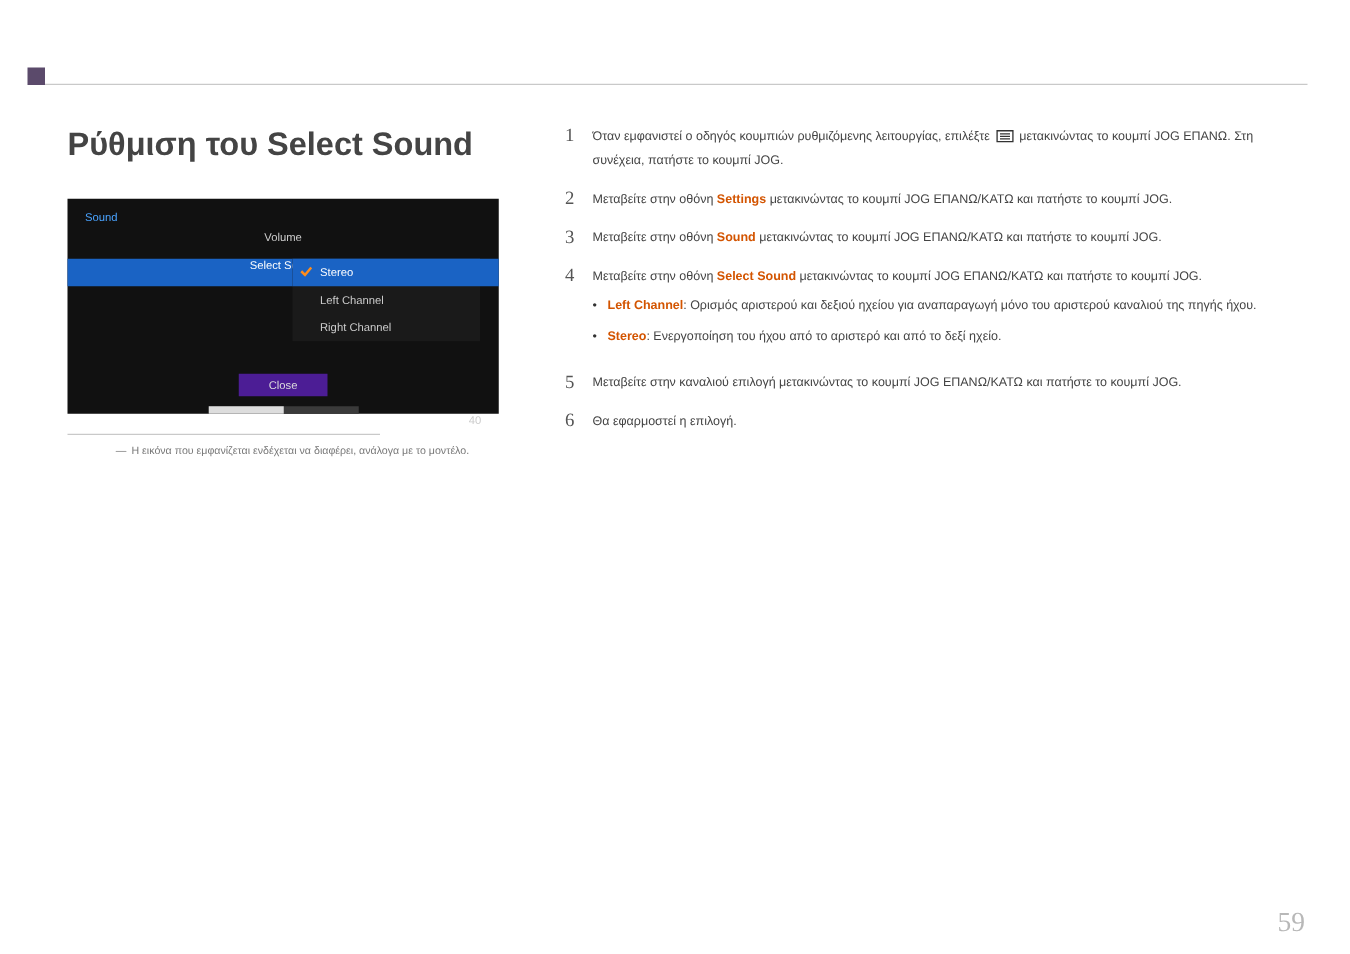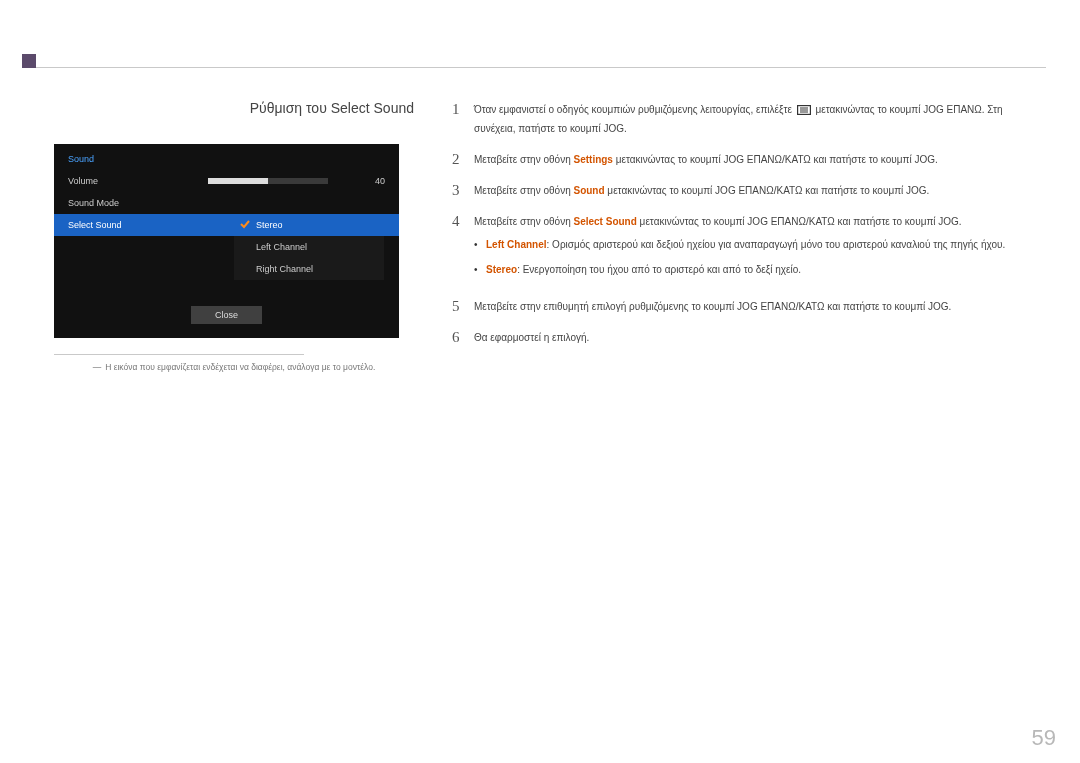--- a/index.html
+++ b/index.html
@@ -22,44 +22,44 @@
     width: 1010px; height: 1px;
     background: #c9c9c9;
   }
 
   .left-col {
     position: absolute;
     left: 54px; top: 100px;
     width: 360px;
   }
   .section-title {
-    font-size: 14px;
-    font-weight: 400;
+    font-size: 26px;
+    font-weight: 700;
     color: #444;
     margin-bottom: 28px;
-    text-align: right;
   }
 
   .osd {
     width: 345px;
     background: #111;
     color: #ccc;
     font-size: 9px;
     padding-bottom: 14px;
   }
   .osd-title {
     color: #4aa3ff;
     padding: 10px 14px 6px 14px;
     font-size: 9px;
   }
   .osd-row {
     display: flex;
     align-items: center;
     height: 22px;
     padding: 0 14px;
+    flex-direction: column;
   }
   .osd-row.selected { background: #1a63c4; color: #fff; }
   .osd-label { flex: 0 0 140px; }
   .osd-bar-wrap {
     flex: 1;
     display: flex; align-items: center;
   }
   .osd-bar-track {
     width: 120px; height: 6px;
     background: #3a3a3a;
@@ -87,21 +87,21 @@
   }
   .osd-sub-item.active { background: #1a63c4; color: #fff; }
   .osd-check {
     position: absolute; left: 6px; top: 5px;
     width: 10px; height: 10px;
     color: #ff8c1a;
   }
   .osd-footer { text-align: center; margin-top: 26px; }
   .osd-close {
     display: inline-block;
-    background: #404040;
+    background: #4c1d95;
     color: #ddd;
     padding: 4px 24px;
     font-size: 9px;
   }
 
   .note-rule {
     width: 250px; height: 1px; background: #c9c9c9;
     margin: 16px 0 6px 0;
   }
   .note {
@@ -156,22 +156,22 @@
   }
   ul.bullets li::before {
     content: "•";
     position: absolute;
     left: 0; top: 0;
     color: #333;
   }
 
   .page-num {
     position: absolute;
-    right: 24px; bottom: 12px;
-    font-family: Liberation Sans, sans-serif;
+    right: 36px; bottom: 12px;
+    font-family: Liberation Serif, serif;
     font-size: 22px;
     color: #b8b8b8;
   }
 </style>
 </head>
 <body>
 
 <div class="page">
   <div class="top-corner"></div>
   <div class="top-rule"></div>
@@ -185,23 +185,20 @@
       <div class="osd-row">
         <span class="osd-label">Volume</span>
         <span class="osd-bar-wrap">
           <span class="osd-bar-track">
               <span class="osd-bar-fill"></span>
             </span>
         </span>
         <span class="osd-val">40</span>
       </div>
 
-      <div class="osd-row">
-        <span class="osd-label">Sound Mode</span>
-      </div>
 
       <div class="osd-row selected">
         <span class="osd-label">Select Sound</span>
       </div>
 
       <div class="osd-sub">
         <div class="osd-sub-item active">
           <svg class="osd-check" viewBox="0 0 10 10">
               <path d="M1 5 L4 8 L9 2" fill="none" stroke="#ff8c1a" stroke-width="2"></path>
             </svg>
@@ -262,21 +259,21 @@
         <span>Μεταβείτε στην οθόνη </span><span class="orange">Select Sound</span><span> μετακινώντας το κουμπί JOG ΕΠΑΝΩ/ΚΑΤΩ και πατήστε το κουμπί JOG.</span>
         <ul class="bullets">
           <li><span class="orange">Left Channel</span><span>: Ορισμός αριστερού και δεξιού ηχείου για αναπαραγωγή μόνο του αριστερού καναλιού της πηγής ήχου.</span></li>
           <li><span class="orange">Stereo</span><span>: Ενεργοποίηση του ήχου από το αριστερό και από το δεξί ηχείο.</span></li>
         </ul>
       </div>
     </div>
 
     <div class="step">
       <div class="step-num">5</div>
-      <div class="step-body">Μεταβείτε στην επιθυμητή επιλογή ρυθμιζόμενης το κουμπί JOG ΕΠΑΝΩ/ΚΑΤΩ και πατήστε το κουμπί JOG.</div>
+      <div class="step-body">Μεταβείτε στην καναλιού επιλογή μετακινώντας το κουμπί JOG ΕΠΑΝΩ/ΚΑΤΩ και πατήστε το κουμπί JOG.</div>
     </div>
 
     <div class="step">
       <div class="step-num">6</div>
       <div class="step-body">Θα εφαρμοστεί η επιλογή.</div>
     </div>
 
   </div>
 
   <div class="page-num">59</div>

